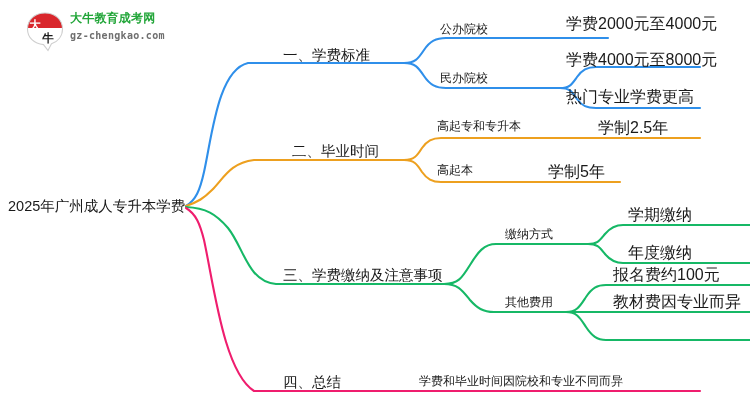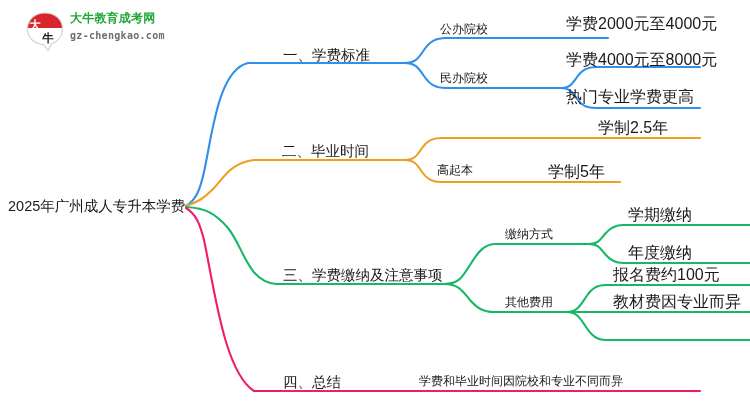--- a/index.html
+++ b/index.html
@@ -150,22 +150,23 @@
   <div class="node-label node-l2" style="left:440px; top:23px;">公办院校</div>
 
   <div class="node-label node-l3" style="left:566px; top:16px;">学费2000元至4000元</div>
 
   <div class="node-label node-l2" style="left:440px; top:72px;">民办院校</div>
 
   <div class="node-label node-l3" style="left:566px; top:52px;">学费4000元至8000元</div>
 
   <div class="node-label node-l3" style="left:566px; top:89px;">热门专业学费更高</div>
 
-  <div class="node-label node-l1" style="left:282px; top:144px;">二、毕业时间</div>
+  <div class="node-label node-l1" style="left:292px; top:144px;">二、毕业时间</div>
 
+  <div class="node-label node-l2" style="left:437px; top:120px;">高起专和专升本</div>
 
   <div class="node-label node-l3" style="left:598px; top:120px;">学制2.5年</div>
 
   <div class="node-label node-l2" style="left:437px; top:164px;">高起本</div>
 
   <div class="node-label node-l3" style="left:548px; top:164px;">学制5年</div>
 
   <div class="node-label node-l1" style="left:283px; top:268px;">三、学费缴纳及注意事项</div>
 
   <div class="node-label node-l2" style="left:505px; top:228px;text-align:center;">缴纳方式</div>

